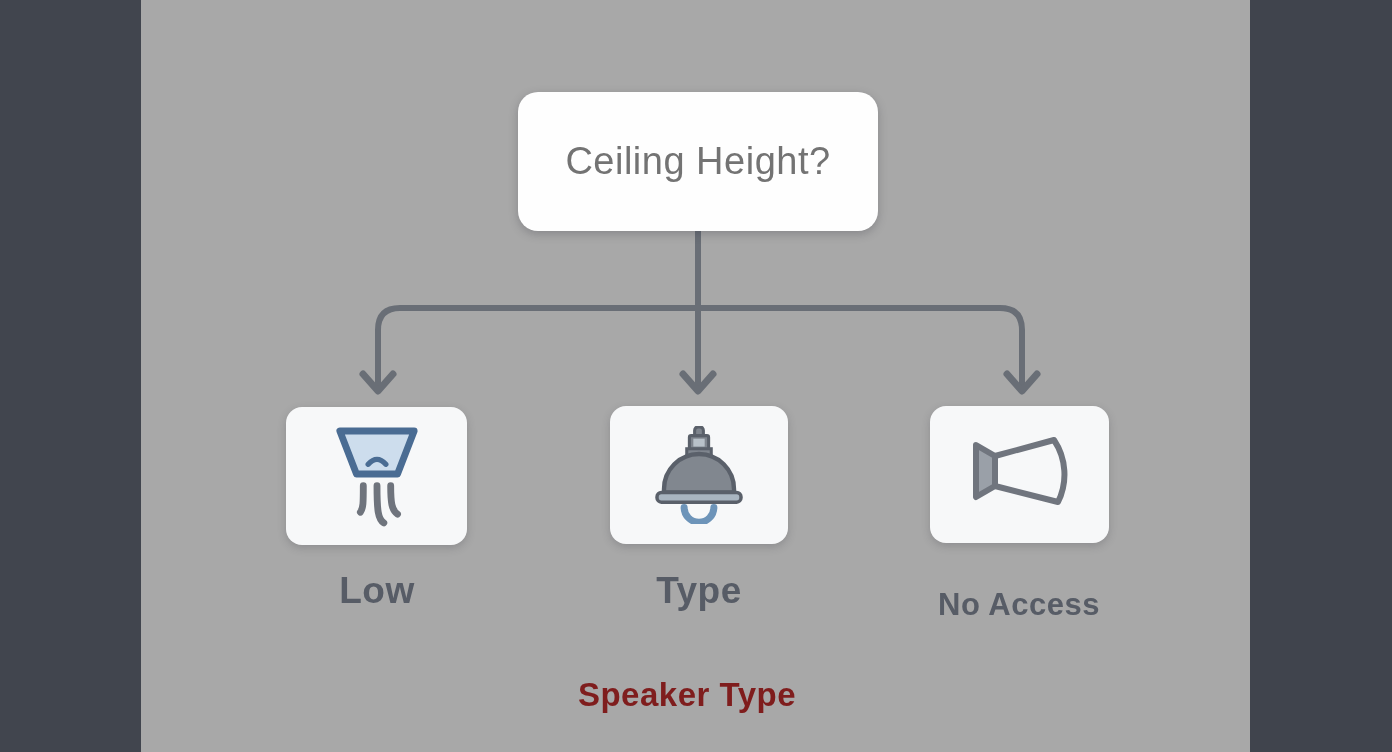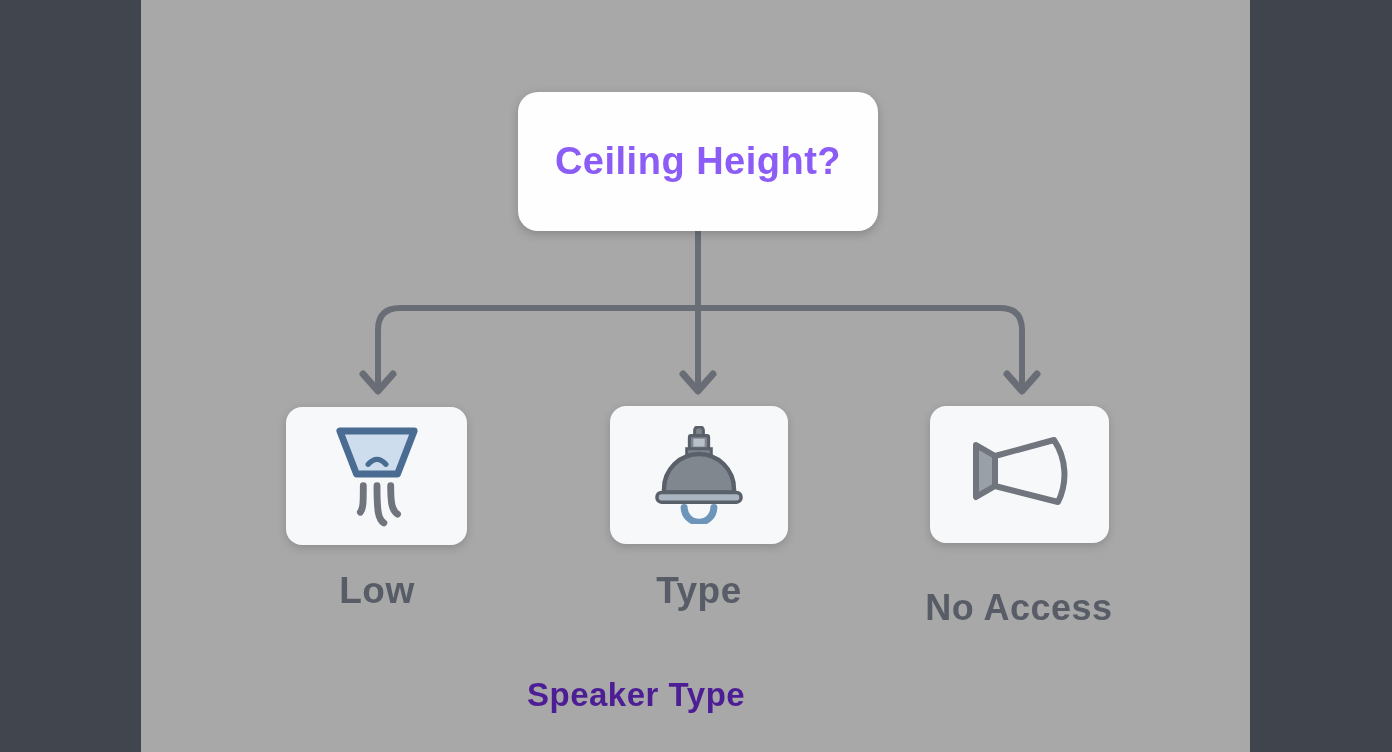--- a/index.html
+++ b/index.html
@@ -14,43 +14,43 @@
 
   .connectors{position:absolute;left:0;top:0;width:1392px;height:752px;pointer-events:none;}
 
   .decision-box{
     position:absolute;left:518px;top:92px;width:360px;height:139px;
     background:#fefefe;border-radius:20px;
     box-shadow:0 3px 10px rgba(50,52,60,0.28);
     display:flex;align-items:center;justify-content:center;
   }
   .decision-title{
-    font-size:38px;font-weight:bold;color:#8b5cf6;letter-spacing:0.5px;
+    font-size:38px;font-weight:normal;color:#737373;letter-spacing:0.5px;
   }
 
   .card{
     position:absolute;background:#f7f8f9;border-radius:16px;
     box-shadow:0 3px 9px rgba(50,52,60,0.22);
     display:flex;align-items:center;justify-content:center;
   }
   .card.low{left:286px;top:407px;width:181px;height:138px;}
   .card.high{left:610px;top:406px;width:178px;height:138px;}
   .card.noaccess{left:930px;top:406px;width:179px;height:137px;}
 
   .branch-label{
     position:absolute;text-align:center;font-weight:bold;color:#575c66;
     font-size:37px;letter-spacing:0.5px;
   }
   .branch-label.low{left:277px;top:570px;width:200px;}
   .branch-label.high{left:599px;top:570px;width:200px;}
-  .branch-label.noaccess{left:889px;top:587px;width:260px;font-size:36px;}
+  .branch-label.noaccess{left:889px;top:587px;width:260px;font-size:31px;}
 
   .caption{
-    position:absolute;left:527px;top:676px;width:320px;text-align:left;
-    font-weight:bold;font-size:33px;color:#4c1d95;letter-spacing:0.5px;
+    position:absolute;left:527px;top:676px;width:320px;text-align:center;
+    font-weight:bold;font-size:33px;color:#7f1d1d;letter-spacing:0.5px;
   }
 </style>
 </head>
 <body>
 
 <div class="stage">
 
   <div class="side-panel left"></div>
   <div class="side-panel right"></div>
 

